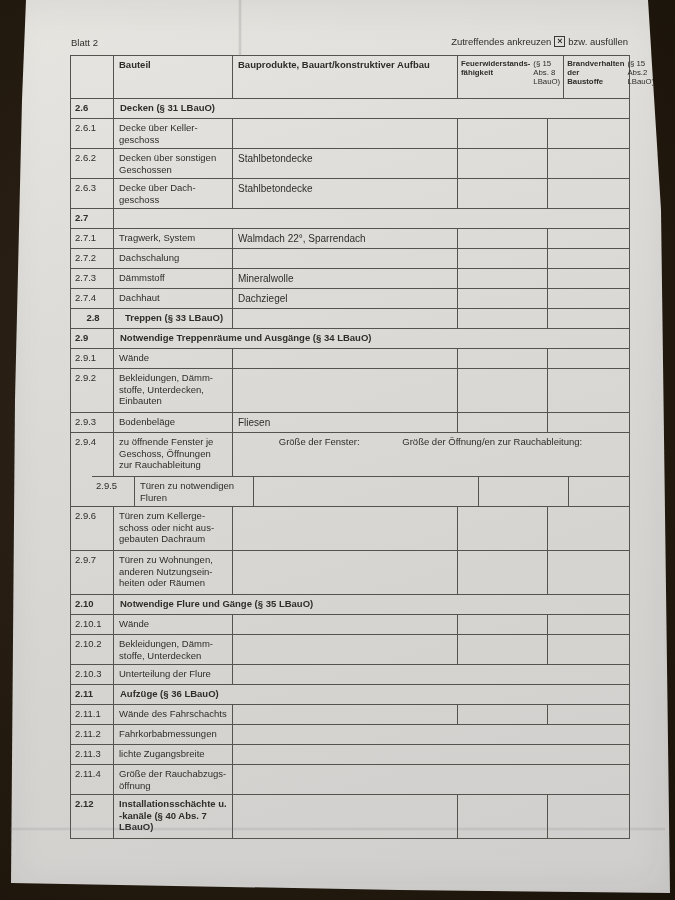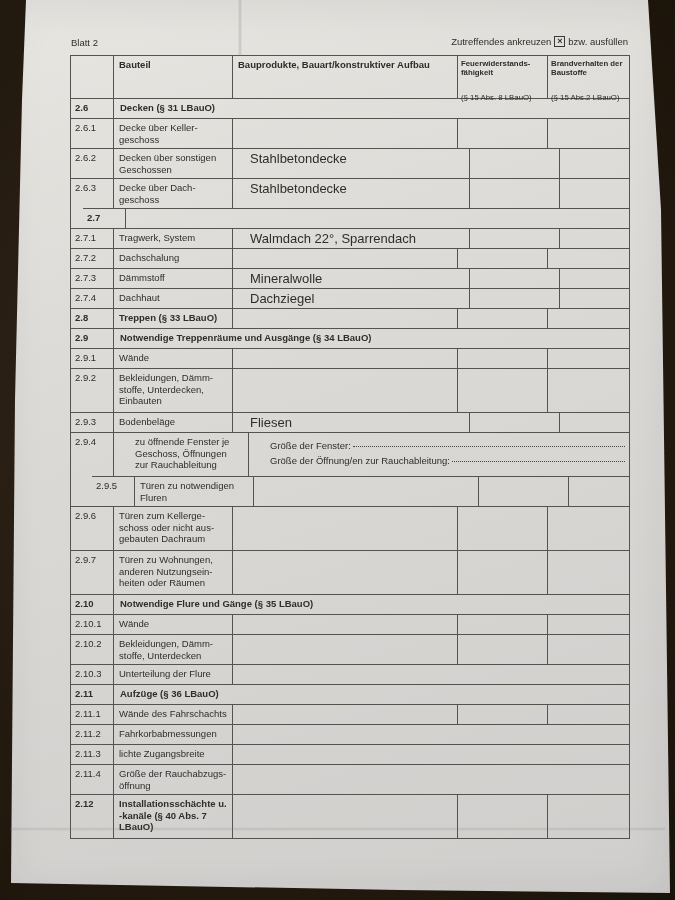--- a/index.html
+++ b/index.html
@@ -21,28 +21,28 @@
   .tbl{position:absolute;left:70px;top:55px;width:558px;border:1.2px solid #55534e;color:#2f2d29;}
   .row{display:flex;align-items:stretch;border-top:1.1px solid #55534e;}
   .row:first-child{border-top:none;}
   .row>div{box-sizing:border-box;}
   .bold{font-weight:700;}
   .pre{white-space:pre-line;}
   .c-num{flex:0 0 43px;border-right:1.1px solid #55534e;padding:3px 2px 2px 4px;font-size:9.5px;line-height:11.5px;}
   .c-label{flex:0 0 119px;border-right:1.1px solid #55534e;padding:3px 3px 3px 5px;
            font-size:9.5px;line-height:11.5px;white-space:pre-line;}
   .c-val{flex:0 0 225px;border-right:1.1px solid #55534e;padding:2px 4px 2px 5px;font-size:9.5px;line-height:12px;}
-  .c-val.filled{font-size:13px;line-height:14px;padding-top:3px;margin-left:12px;}
+  .c-val.filled{font-size:10px;line-height:14px;padding-top:3px;}
   .c-f{flex:0 0 90px;border-right:1.1px solid #55534e;padding:2px 3px;font-size:7.8px;line-height:9.2px;}
   .c-b{flex:1 1 auto;padding:2px 3px;font-size:7.8px;line-height:9.2px;}
   .c-sect{flex:1 1 auto;padding:3px 4px 3px 6px;font-size:9.5px;line-height:11.5px;}
   .c-wide{flex:1 1 auto;padding:2px 4px 2px 5px;font-size:9.5px;line-height:12px;}
   .hdr{height:42px;}
-  .hdr-small{display:flex;flex-direction:column;gap:16px;padding-top:3px;}
-  .leaders{display:flex;flex-direction:column;justify-content:space-evenly;padding:3px 4px 6px 5px;}
+  .hdr-small{display:flex;gap:3px;padding-top:3px;}
+  .leaders{display:flex;flex-direction:row;justify-content:space-evenly;padding:3px 4px 6px 5px;}
   .leader{display:flex;align-items:baseline;font-size:9.5px;line-height:11.5px;}
   .dots{flex:1;border-bottom:1.4px dotted #45433e;margin-left:2px;transform:translateY(-2px);}
 </style>
 </head>
 <body>
 
 <div class="stage">
   <div class="paper">
 
     <span class="sheet-label">Blatt 2</span>
@@ -93,21 +93,21 @@
           <div class="c-b"></div>
         </div>
         <div class="row" style="min-height: 29px;">
           <div class="c-num">2.6.3</div>
           <div class="c-label">Decke über Dach-
 geschoss</div>
           <div class="c-val filled">Stahlbetondecke</div>
           <div class="c-f"></div>
           <div class="c-b"></div>
         </div>
-        <div class="row" style="min-height: 19px; margin-left: 12px;">
+        <div class="row" style="min-height: 19px;">
           <div class="c-num bold">2.7</div>
         </div>
         <div class="row" style="min-height: 19px;">
           <div class="c-num">2.7.1</div>
           <div class="c-label">Tragwerk, System</div>
           <div class="c-val filled">Walmdach 22°, Sparrendach</div>
           <div class="c-f"></div>
           <div class="c-b"></div>
         </div>
         <div class="row" style="min-height: 19px;">
@@ -124,21 +124,21 @@
           <div class="c-f"></div>
           <div class="c-b"></div>
         </div>
         <div class="row" style="min-height: 19px;">
           <div class="c-num">2.7.4</div>
           <div class="c-label">Dachhaut</div>
           <div class="c-val filled">Dachziegel</div>
           <div class="c-f"></div>
           <div class="c-b"></div>
         </div>
-        <div class="row" style="min-height: 19px;">
+        <div class="row" style="min-height: 19px; text-align: center;">
           <div class="c-num bold">2.8</div>
           <div class="c-label bold">Treppen (§ 33 LBauO)</div>
           <div class="c-val"></div>
           <div class="c-f"></div>
           <div class="c-b"></div>
         </div>
         <div class="row" style="min-height: 19px;">
           <div class="c-num bold">2.9</div>
           <div class="c-sect bold">Notwendige Treppenräume und Ausgänge (§ 34 LBauO)</div>
         </div>
@@ -158,21 +158,21 @@
           <div class="c-f"></div>
           <div class="c-b"></div>
         </div>
         <div class="row" style="min-height: 19px;">
           <div class="c-num">2.9.3</div>
           <div class="c-label">Bodenbeläge</div>
           <div class="c-val filled">Fliesen</div>
           <div class="c-f"></div>
           <div class="c-b"></div>
         </div>
-        <div class="row" style="min-height: 43px; gap: 16px;">
+        <div class="row" style="min-height: 43px;">
           <div class="c-num">2.9.4</div>
           <div class="c-label">zu öffnende Fenster je
 Geschoss, Öffnungen
 zur Rauchableitung</div>
           <div class="c-wide leaders">
             <div class="leader">
               <div class="" style="white-space: nowrap;">Größe der Fenster:</div>
               <div class="dots"></div>
             </div>
             <div class="leader">

